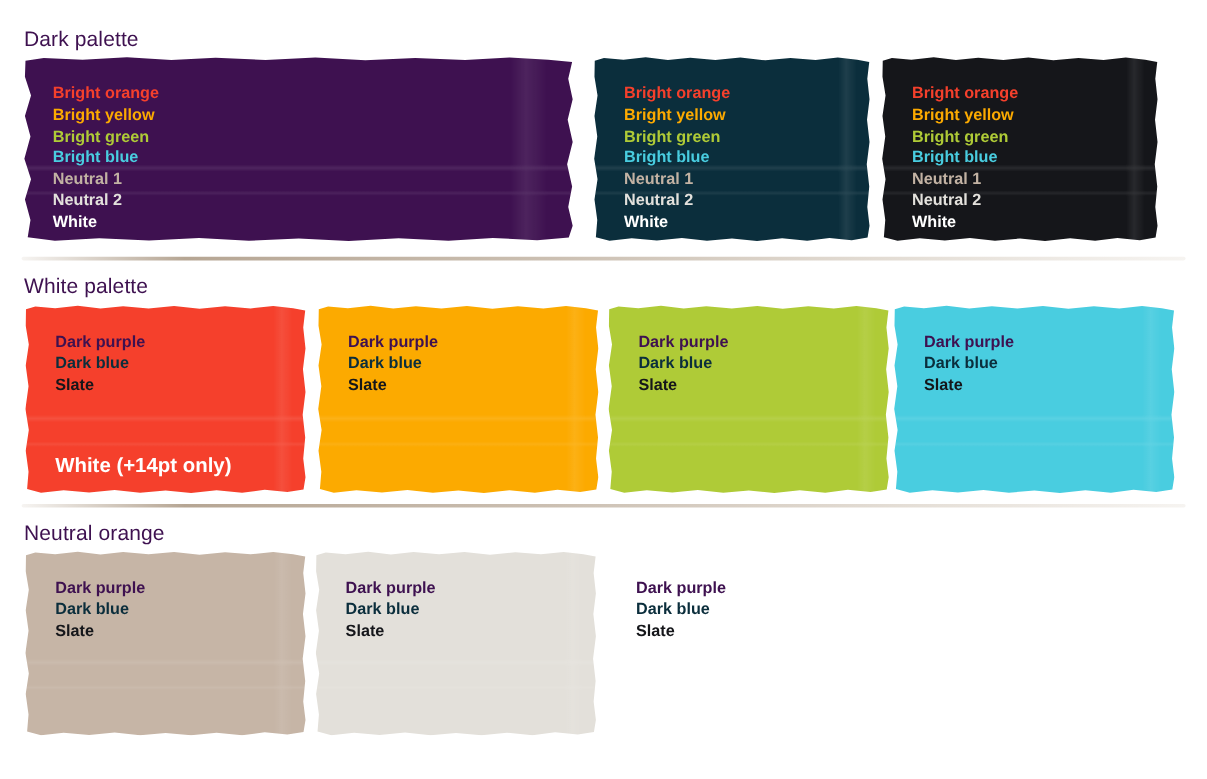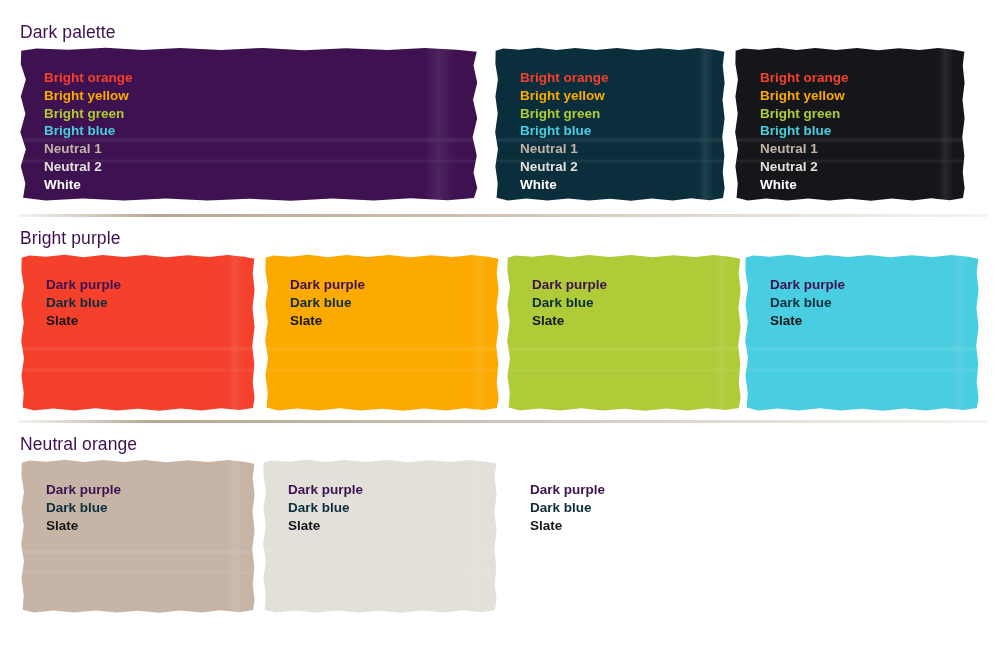--- a/index.html
+++ b/index.html
@@ -142,30 +142,31 @@
       <div class="labels">
         <div class="swatch-label" style="color: rgb(245, 64, 44);">Bright orange</div>
         <div class="swatch-label" style="color: rgb(252, 170, 0);">Bright yellow</div>
         <div class="swatch-label" style="color: rgb(175, 203, 55);">Bright green</div>
         <div class="swatch-label" style="color: rgb(73, 205, 224);">Bright blue</div>
         <div class="swatch-label" style="color: rgb(194, 178, 163);">Neutral 1</div>
         <div class="swatch-label" style="color: rgb(227, 225, 220);">Neutral 2</div>
         <div class="swatch-label" style="color: rgb(255, 255, 255);">White</div>
       </div>
     </div>
-    <div class="section-heading" style="top: 228px;">Bright purple</div>
+    <div class="section-heading" style="top: 228px;">White palette</div>
     <div class="divider" style="top: 214px;"></div>
     <div class="swatch" style="left: 20px; top: 254px; width: 236px; height: 158px;">
       <div class="paint" style="background: rgb(245, 64, 44);"></div>
       <div class="streaks"></div>
       <div class="labels">
         <div class="swatch-label" style="color: rgb(62, 17, 80);">Dark purple</div>
         <div class="swatch-label" style="color: rgb(11, 46, 60);">Dark blue</div>
         <div class="swatch-label" style="color: rgb(21, 22, 26);">Slate</div>
         <div class="label-spacer"></div>
+        <div class="swatch-label big" style="color: rgb(255, 255, 255);">White (+14pt only)</div>
       </div>
     </div>
     <div class="swatch" style="left: 264px; top: 254px; width: 236px; height: 158px;">
       <div class="paint" style="background: rgb(252, 170, 0);"></div>
       <div class="streaks"></div>
       <div class="labels">
         <div class="swatch-label" style="color: rgb(62, 17, 80);">Dark purple</div>
         <div class="swatch-label" style="color: rgb(11, 46, 60);">Dark blue</div>
         <div class="swatch-label" style="color: rgb(21, 22, 26);">Slate</div>
       </div>

